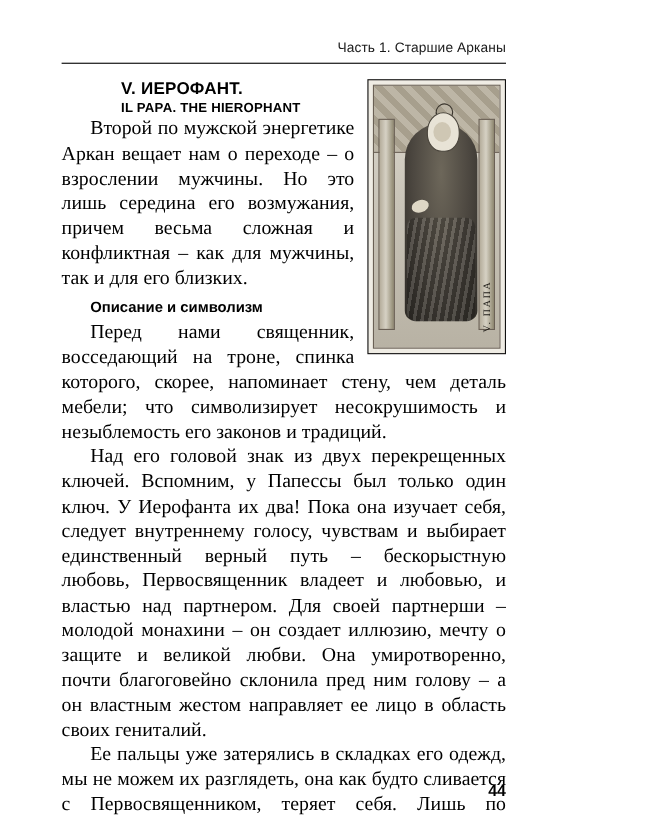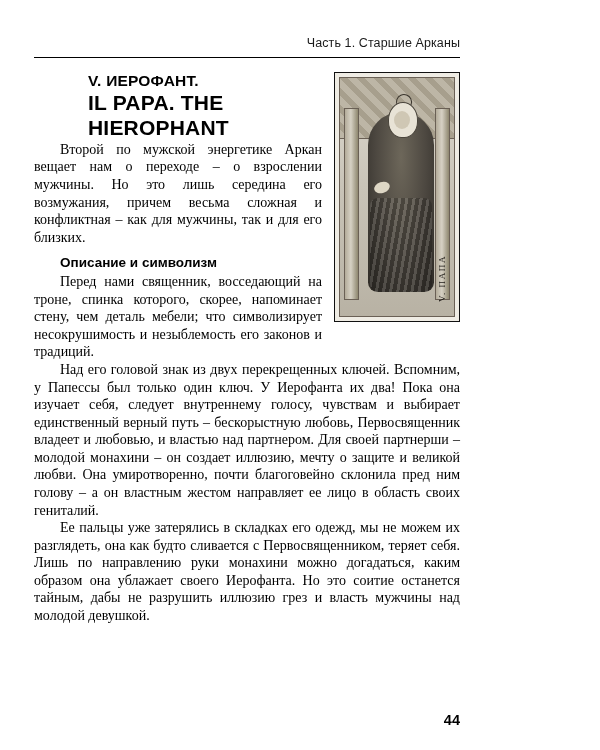--- a/index.html
+++ b/index.html
@@ -12,21 +12,21 @@
     background: #ffffff;
     font-family: "Liberation Serif", serif;
     color: #000000;
     overflow: hidden;
   }
   .page {
     position: relative;
     width: 516px;
     height: 750px;
     box-sizing: border-box;
-    padding: 30px 56px 0 34px;
+    padding: 30px 56px 0 56px;
   }
   .running-head {
     text-align: right;
     font-family: "Liberation Sans", sans-serif;
     font-size: 12.5px;
     letter-spacing: 0.1px;
     color: #1a1a1a;
     margin: 6px 0 0 0;
   }
   .head-rule {
@@ -40,33 +40,33 @@
   .title-main {
     font-family: Liberation Sans, sans-serif;
     font-weight: bold;
     font-size: 15.5px;
     letter-spacing: 0.2px;
     line-height: 1.18;
   }
   .title-sub {
     font-family: "Liberation Sans", sans-serif;
     font-weight: bold;
-    font-size: 21px;
+    font-size: 12px;
     letter-spacing: 0.2px;
     line-height: 1.18;
     margin-top: 1px;
   }
   .subhead {
     font-family: "Liberation Sans", sans-serif;
     font-weight: bold;
     font-size: 13.5px;
     margin: 9px 0 3px 26px;
   }
   .body-text {
-    font-size: 14px;
+    font-size: 18px;
     line-height: 1.255;
     text-align: justify;
     text-indent: 26px;
     margin: 0;
     hyphens: auto;
   }
   .body-text + .body-text {
     margin-top: 0;
   }
   

